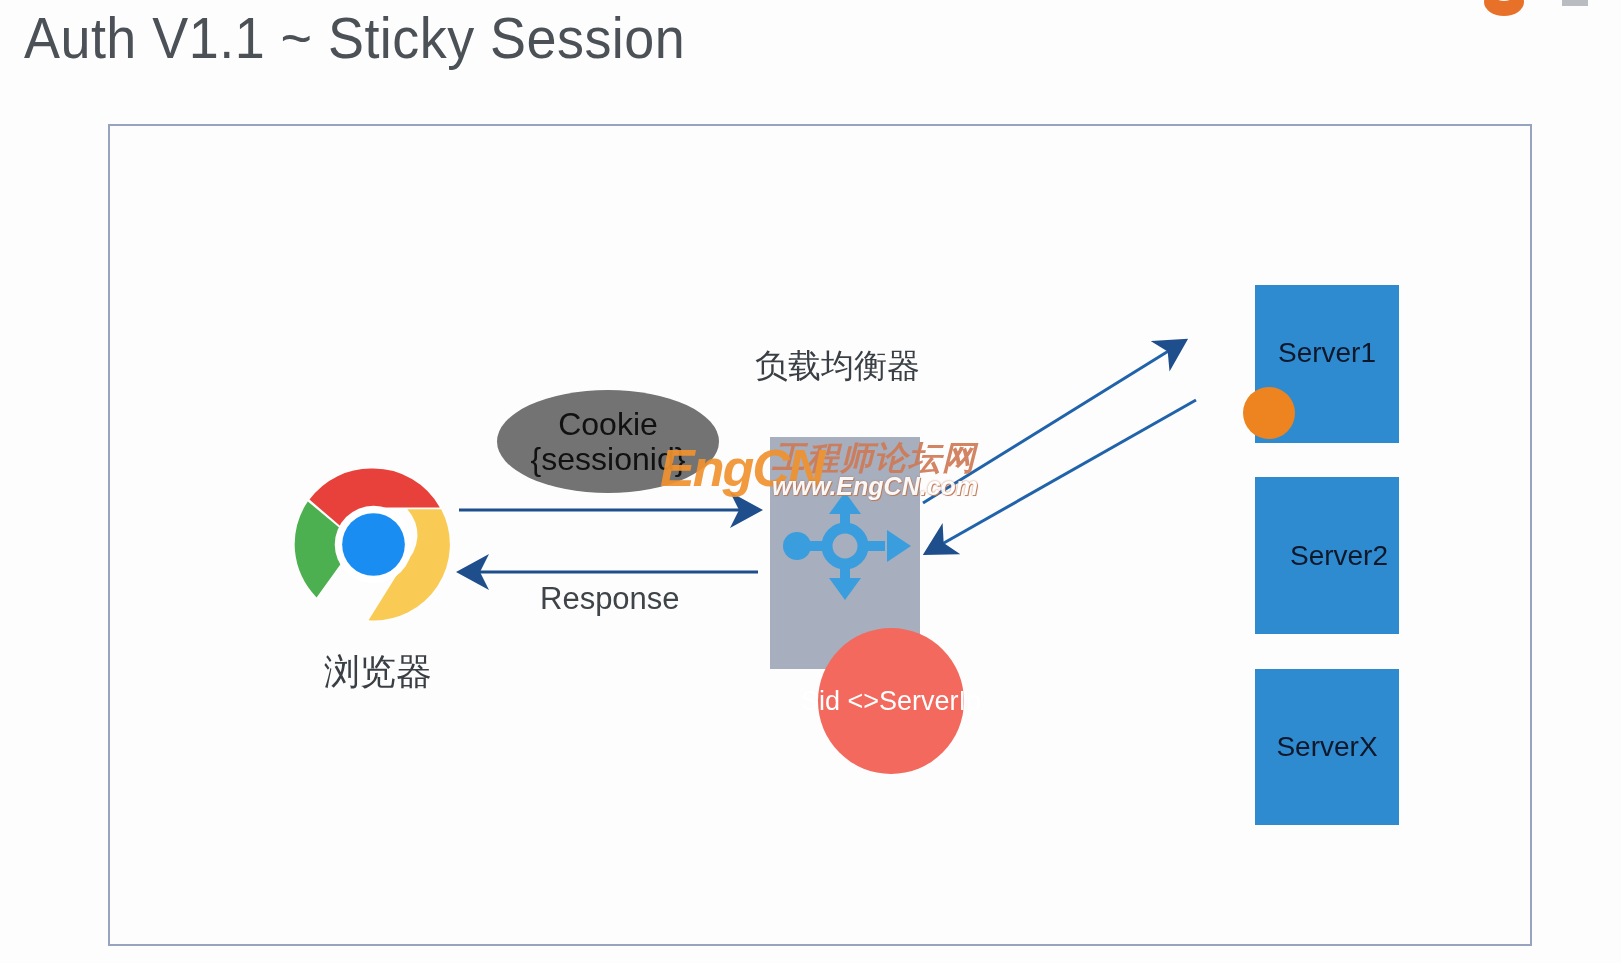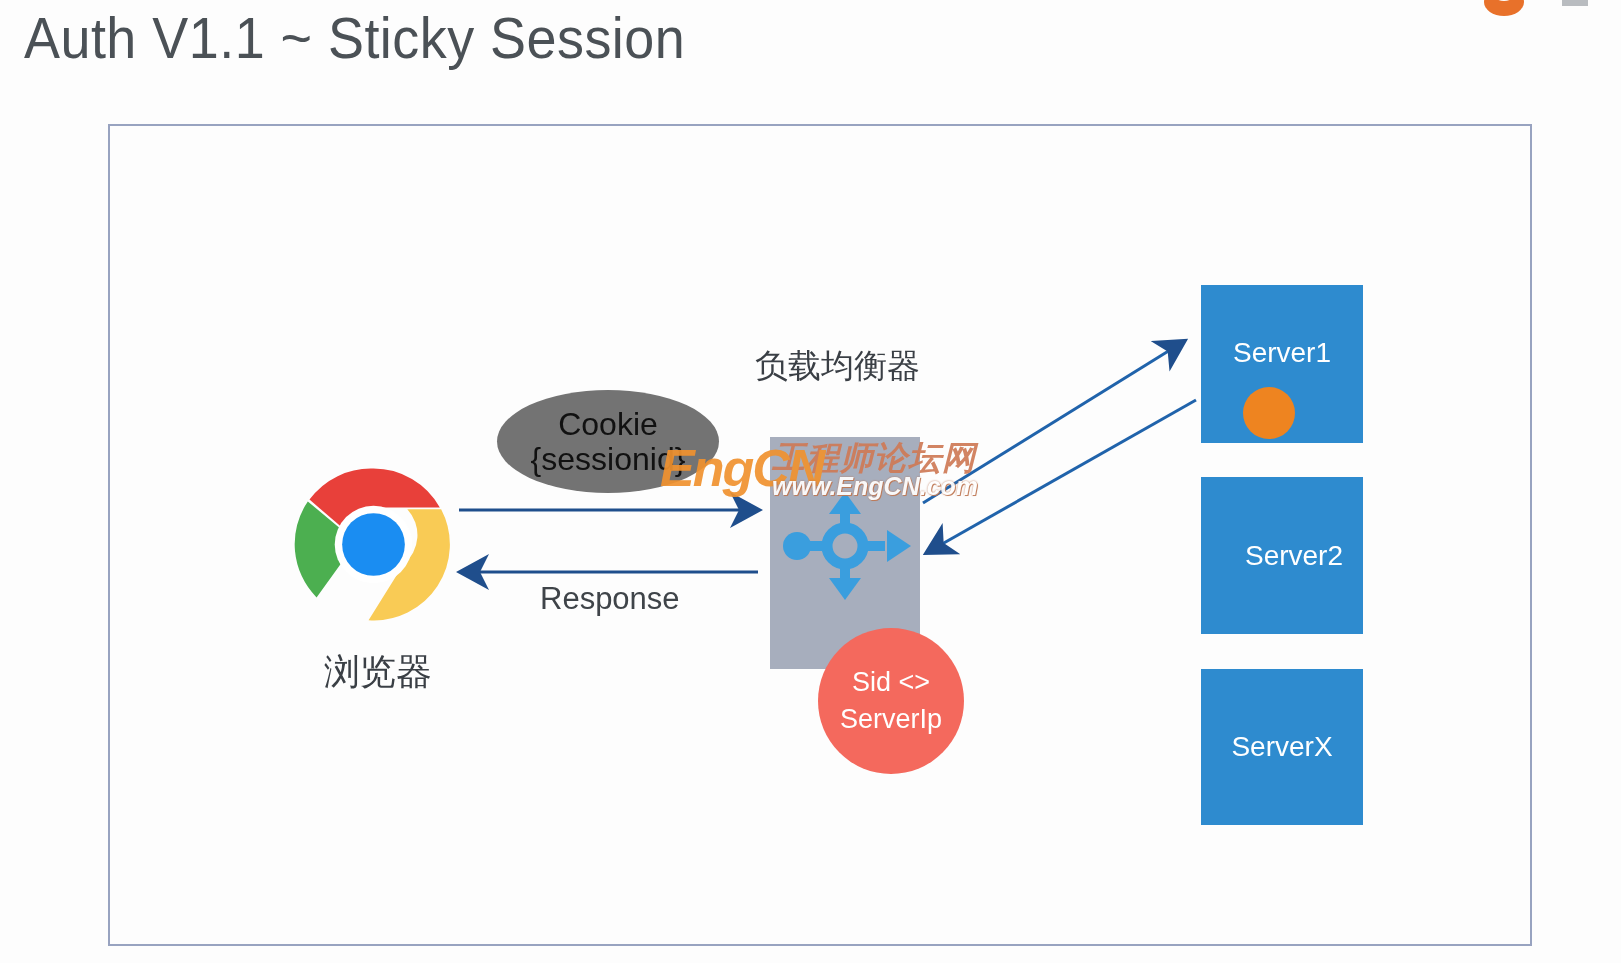--- a/index.html
+++ b/index.html
@@ -133,36 +133,36 @@
   
   #sid-circle {
     position: absolute;
     left: 818px;
     top: 628px;
     width: 146px;
     height: 146px;
     border-radius: 50%;
     background: #f4695d;
     display: flex;
-    flex-direction: column;
+    flex-direction: row;
     align-items: center;
     justify-content: center;
     color: #ffffff;
     font-size: 27px;
     line-height: 37px;
     white-space: nowrap;
   }
 
   
   .server-box {
     position: absolute;
-    left: 1201px;
-    width: 162px;
+    left: 1255px;
+    width: 144px;
     background: #2e8bcf;
-    color: #ffffff;
+    color: #0f172a;
     font-size: 28px;
     display: flex;
     align-items: center;
     justify-content: center;
   }
   #server-1 { top: 285px; height: 158px; }
   #server-2 { top: 477px; height: 157px; padding-left: 24px; }
   #server-x { top: 669px; height: 156px; }
 
   #server-1 .srv-label { position: absolute; top: 52px; left: 0; right: 0; text-align: center; }

